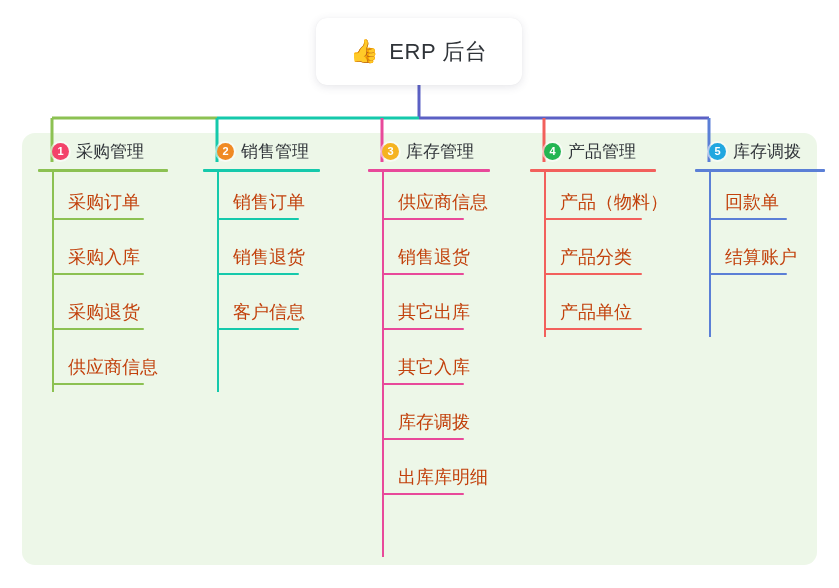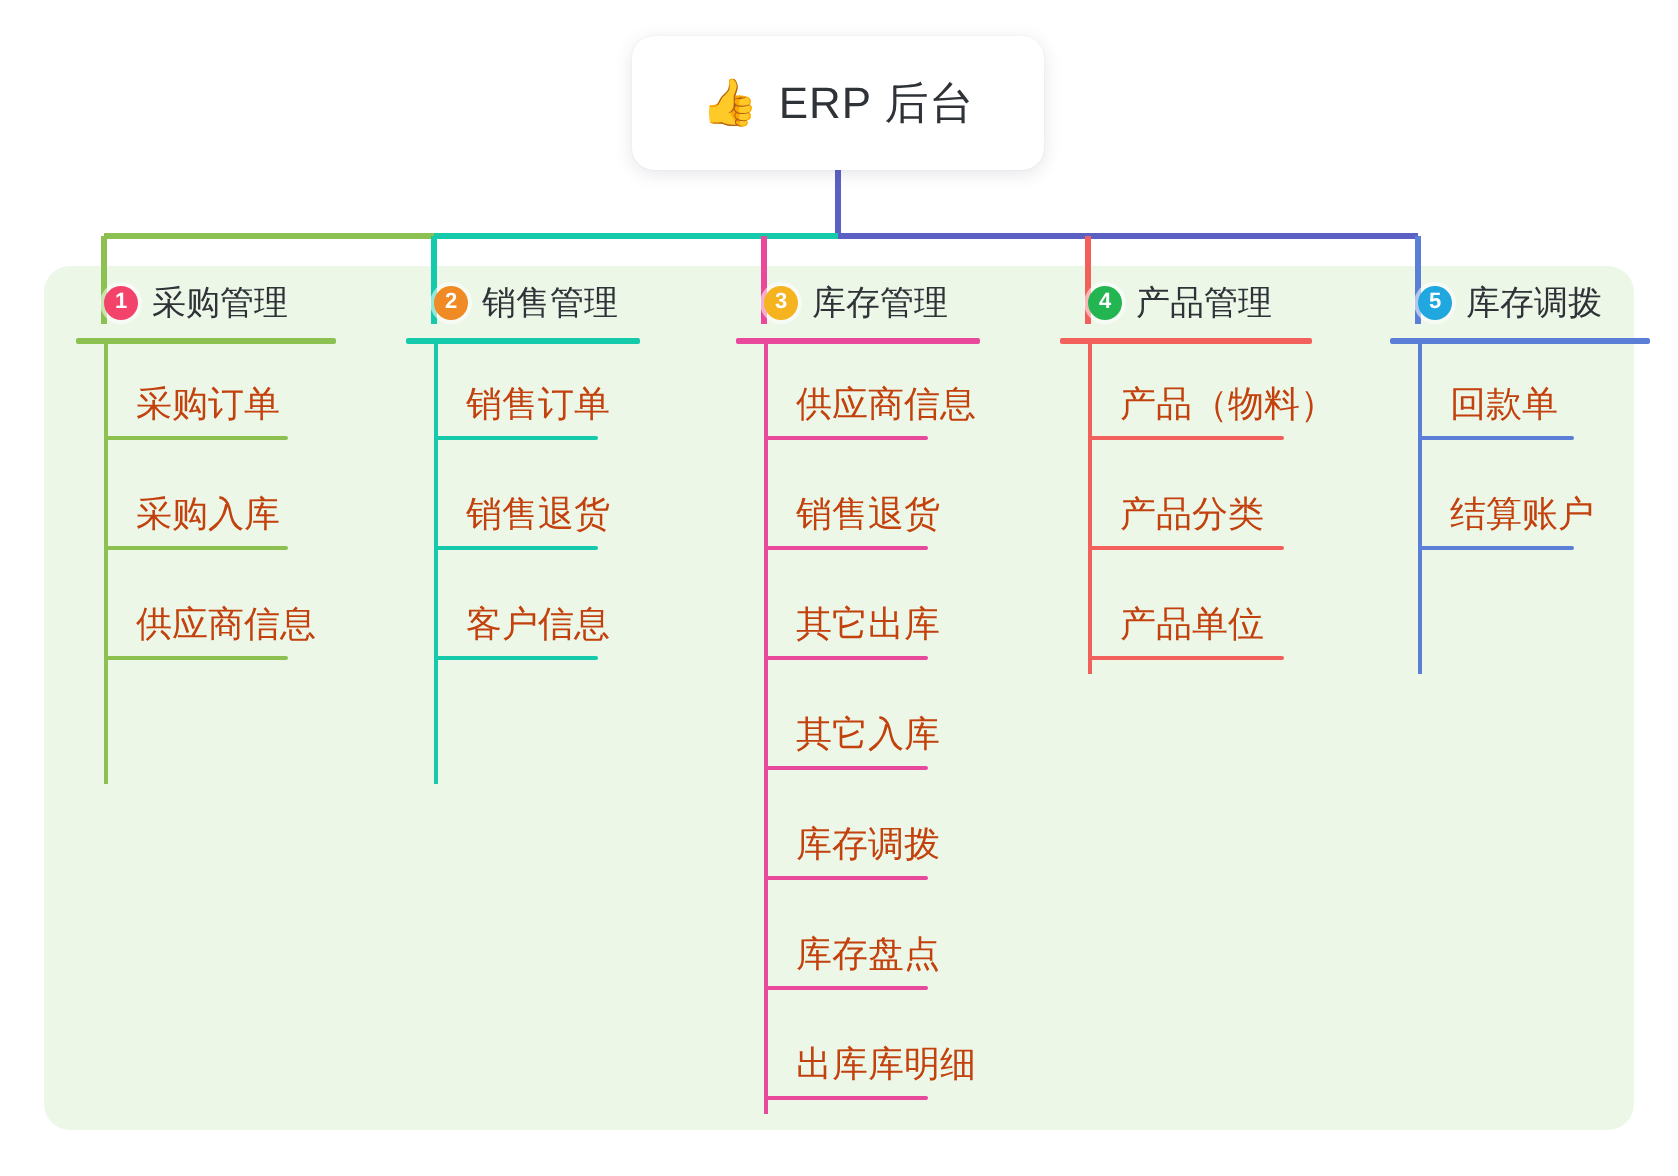--- a/index.html
+++ b/index.html
@@ -180,20 +180,24 @@
           <div class="spine" style="background: rgb(140, 193, 82); height: 220px;"></div>
           <div class="leaf">
             <span class="leaf-label">采购订单</span>
             <div class="leaf-rule" style="width: 92px; background: rgb(140, 193, 82);"></div>
           </div>
           <div class="leaf">
             <span class="leaf-label">采购入库</span>
             <div class="leaf-rule" style="width: 92px; background: rgb(140, 193, 82);"></div>
           </div>
           <div class="leaf">
+            <span class="leaf-label">采购退货</span>
+            <div class="leaf-rule" style="width: 92px; background: rgb(140, 193, 82);"></div>
+          </div>
+          <div class="leaf">
             <span class="leaf-label">供应商信息</span>
             <div class="leaf-rule" style="width: 92px; background: rgb(140, 193, 82);"></div>
           </div>
         </div>
       </div>
       <div class="col" style="left: 181px;">
         <div class="col-head">
           <span class="badge" style="background: rgb(240, 138, 36);">2</span>
           <span class="col-title">销售管理</span>
         </div>
@@ -236,24 +240,20 @@
           </div>
           <div class="leaf">
             <span class="leaf-label">其它入库</span>
             <div class="leaf-rule" style="width: 82px; background: rgb(232, 73, 154);"></div>
           </div>
           <div class="leaf">
             <span class="leaf-label">库存调拨</span>
             <div class="leaf-rule" style="width: 82px; background: rgb(232, 73, 154);"></div>
           </div>
           <div class="leaf">
-            <span class="leaf-label">库存盘点</span>
-            <div class="leaf-rule" style="width: 82px; background: rgb(232, 73, 154);"></div>
-          </div>
-          <div class="leaf">
             <span class="leaf-label">出库库明细</span>
             <div class="leaf-rule" style="width: 82px; background: rgb(232, 73, 154);"></div>
           </div>
         </div>
       </div>
       <div class="col" style="left: 508px;">
         <div class="col-head">
           <span class="badge" style="background: rgb(35, 181, 82);">4</span>
           <span class="col-title">产品管理</span>
         </div>

